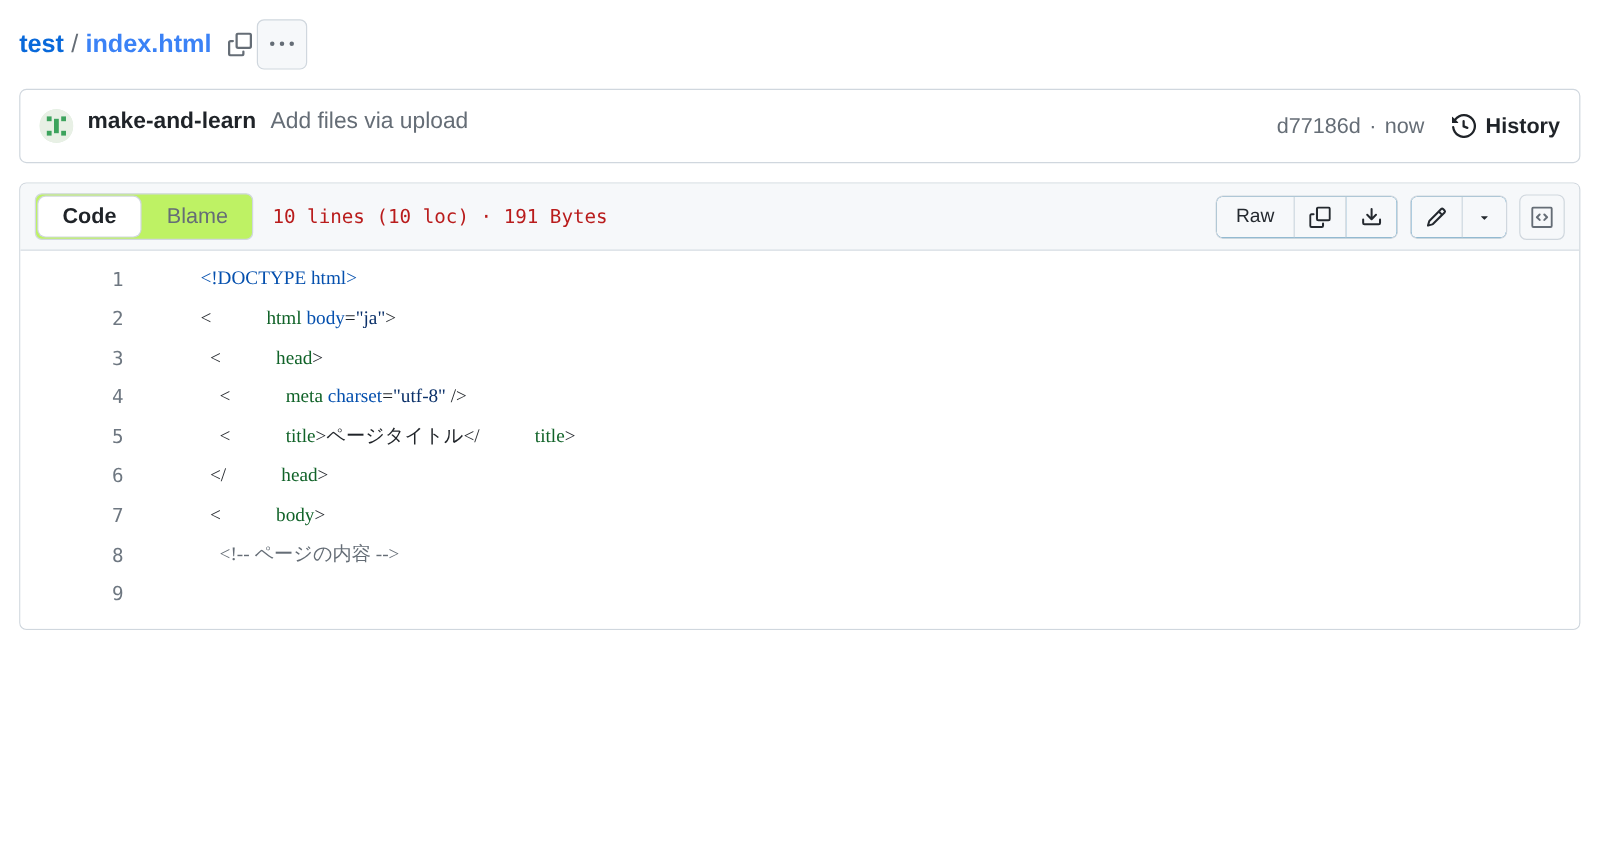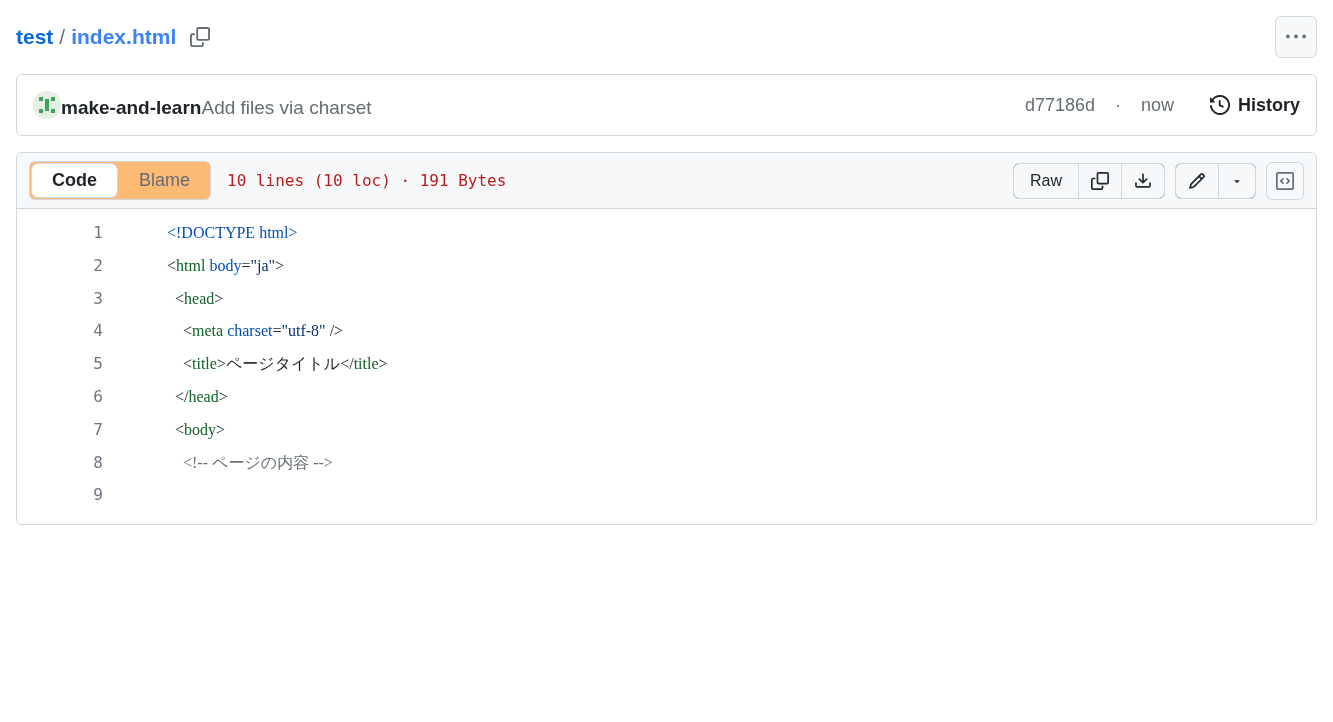--- a/index.html
+++ b/index.html
@@ -9,21 +9,20 @@
     font-family: -apple-system, BlinkMacSystemFont, "Segoe UI", Helvetica, Arial, sans-serif;
     font-size: 14px;
     color: #1f2328;
     background: #ffffff;
   }
 
   
   .breadcrumb-row {
     display: flex;
     align-items: center;
-    justify-content: space-between;
     margin-bottom: 16px;
   }
   .breadcrumb {
     display: flex;
     align-items: center;
     font-size: 21px;
     gap: 6px;
   }
   .breadcrumb a.dir {
     color: #0969da;
@@ -66,21 +65,22 @@
     border: 1px solid #d0d7de;
     border-radius: 6px;
     padding: 16px;
     display: flex;
     align-items: center;
     justify-content: space-between;
     margin-bottom: 16px;
   }
   .commit-left {
     display: flex;
-    align-items: flex-end;
+    align-items: flex-start;
+    gap: 12px;
     font-size: 19px;
   }
   .avatar {
     width: 28px;
     height: 28px;
     border-radius: 50%;
     background: #d9ead9;
     display: flex;
     align-items: center;
     justify-content: center;
@@ -91,21 +91,21 @@
   .author {
     font-weight: 600;
     color: #1f2328;
   }
   .commit-msg {
     color: #656d76;
   }
   .commit-right {
     display: flex;
     align-items: center;
-    gap: 20px;
+    gap: 7px;
     font-size: 18px;
     color: #656d76;
   }
   .commit-right .hash { color: #656d76; }
   .commit-right .dot { color: #656d76; }
   .history-link {
     display: flex;
     align-items: center;
     gap: 8px;
     color: #1f2328;
@@ -132,21 +132,21 @@
   .file-header-left {
     display: flex;
     align-items: center;
     gap: 16px;
   }
   .seg-control {
     display: flex;
     border: 1px solid #d0d7de;
     border-radius: 6px;
     overflow: hidden;
-    background: #fdba74;
+    background: #bef264;
   }
   .seg-btn {
     border: none;
     background: transparent;
     padding: 8px 20px;
     font-size: 18px;
     font-weight: 500;
     color: #656d76;
     cursor: pointer;
   }
@@ -221,21 +221,21 @@
     padding-right: 24px;
     color: #6e7781;
     user-select: none;
     flex-shrink: 0;
   }
   .line-content {
     white-space: pre;
     padding-left: 40px;
     font-family: Liberation Serif, serif;
   }
-  .pl-ent { color: #116329; } 
+  .pl-ent { color: #116329; margin-left: 46px; } 
   .pl-e { color: #0550ae; } 
   .pl-s { color: #0a3069; } 
   .pl-c { color: #656d76; } 
   .pl-doctype { color: #0550ae; }
   .pl-punc { color: #1f2328; }
   .pl-brkt { color: #1f2328; }
 
   svg { display: block; }
 </style>
 </head>
@@ -266,21 +266,21 @@
       <svg viewBox="0 0 28 28">
         <rect width="28" height="28" fill="#e8f0e5"></rect>
         <rect x="6" y="6" width="4" height="4" fill="#3da35d"></rect>
         <rect x="18" y="6" width="4" height="4" fill="#3da35d"></rect>
         <rect x="12" y="8" width="4" height="12" fill="#3da35d"></rect>
         <rect x="6" y="18" width="4" height="4" fill="#3da35d"></rect>
         <rect x="18" y="18" width="4" height="4" fill="#3da35d"></rect>
       </svg>
     </span>
     <span class="author">make-and-learn</span>
-    <span class="commit-msg">Add files via charset</span>
+    <span class="commit-msg">Add files via upload</span>
   </div>
   <div class="commit-right">
     <span class="hash">d77186d</span>
     <span class="dot">·</span>
     <span>now</span>
     <span class="history-link">
       <span>
         <svg width="20" height="20" viewBox="0 0 16 16" fill="currentColor">
             <path d="m.427 1.927 1.215 1.215a8.002 8.002 0 1 1-1.6 5.685.75.75 0 1 1 1.493-.154 6.5 6.5 0 1 0 1.18-4.458l1.358 1.358A.25.25 0 0 1 3.896 6H.25A.25.25 0 0 1 0 5.75V2.104a.25.25 0 0 1 .427-.177ZM7.75 4a.75.75 0 0 1 .75.75v2.992l2.028.812a.75.75 0 0 1-.557 1.392l-2.5-1A.751.751 0 0 1 7 8.25v-3.5A.75.75 0 0 1 7.75 4Z"></path>
           </svg>

